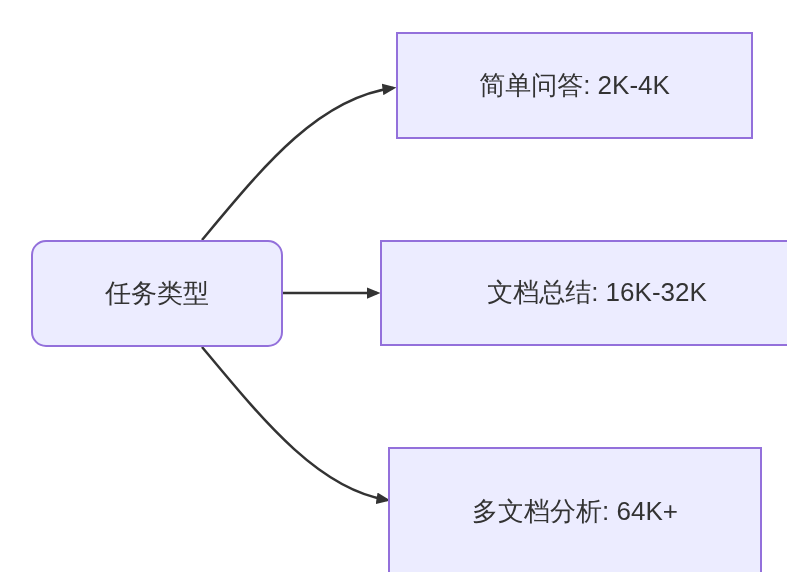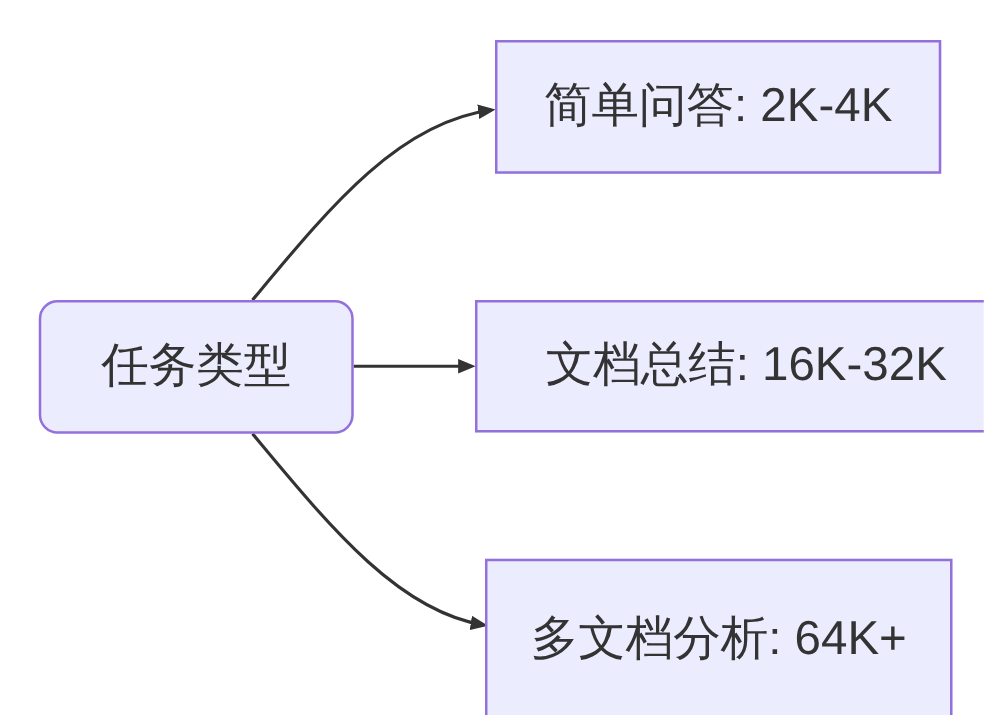--- a/index.html
+++ b/index.html
@@ -35,21 +35,21 @@
   }
   .arrowhead { fill: var(--edge-color); }
   .node {
     position: absolute;
     display: flex;
     align-items: center;
     justify-content: center;
     background: var(--node-fill);
     border: 2px solid var(--node-border);
     color: var(--text-color);
-    font-size: 38px;
+    font-size: 26px;
     line-height: 1.2;
     text-align: center;
   }
   .node-root    { left: 31px;  top: 240px; width: 252px; height: 107px; border-radius: 15px; }
   .node-top     { left: 396px; top: 32px;  width: 357px; height: 107px; }
   .node-middle  { left: 380px; top: 240px; width: 434px; height: 106px; }
   .node-bottom  { left: 388px; top: 447px; width: 374px; height: 130px; }
   .node-label { pointer-events: none; }
 </style>
 </head>

